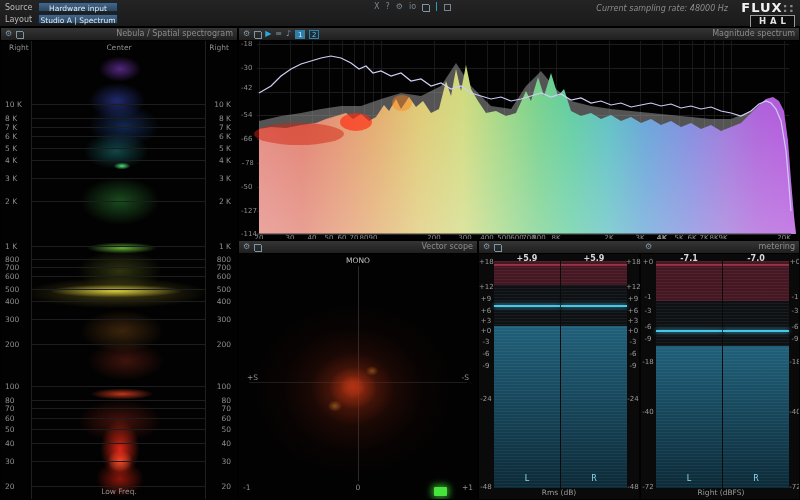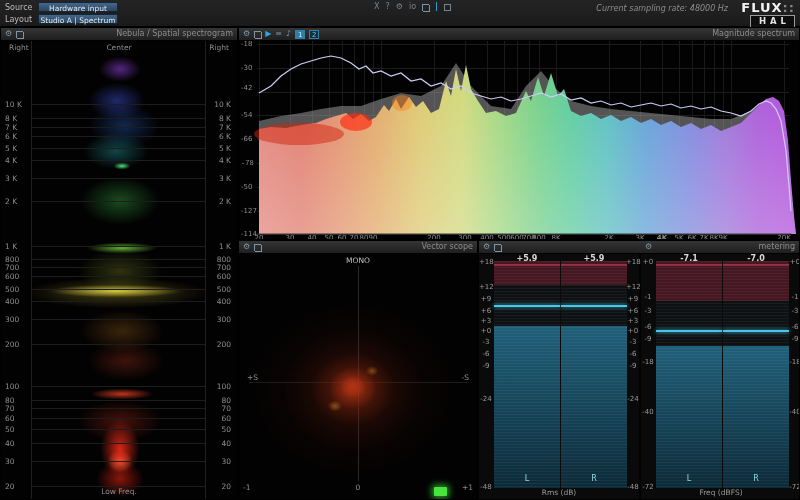--- a/index.html
+++ b/index.html
@@ -408,18 +408,18 @@
           <span class="mch">L</span>
         </div>
         <div class="mbar" id="mb-1-1" style="left:82px">
           <div class="z-red" style="height: 40px;"></div>
           <div class="z-redline"></div>
           <div class="z-fill" style="top: 85px;"></div>
           <div class="stripes"></div>
           <div class="z-marker" style="top: 69px;"></div>
           <span class="mch">R</span>
         </div>
-        <div class="mcap">Freq (dBFS)</div>
+        <div class="mcap">Right (dBFS)</div>
       </div>
 
     </div>
   </div>
 </div>
 
 </body></html>

